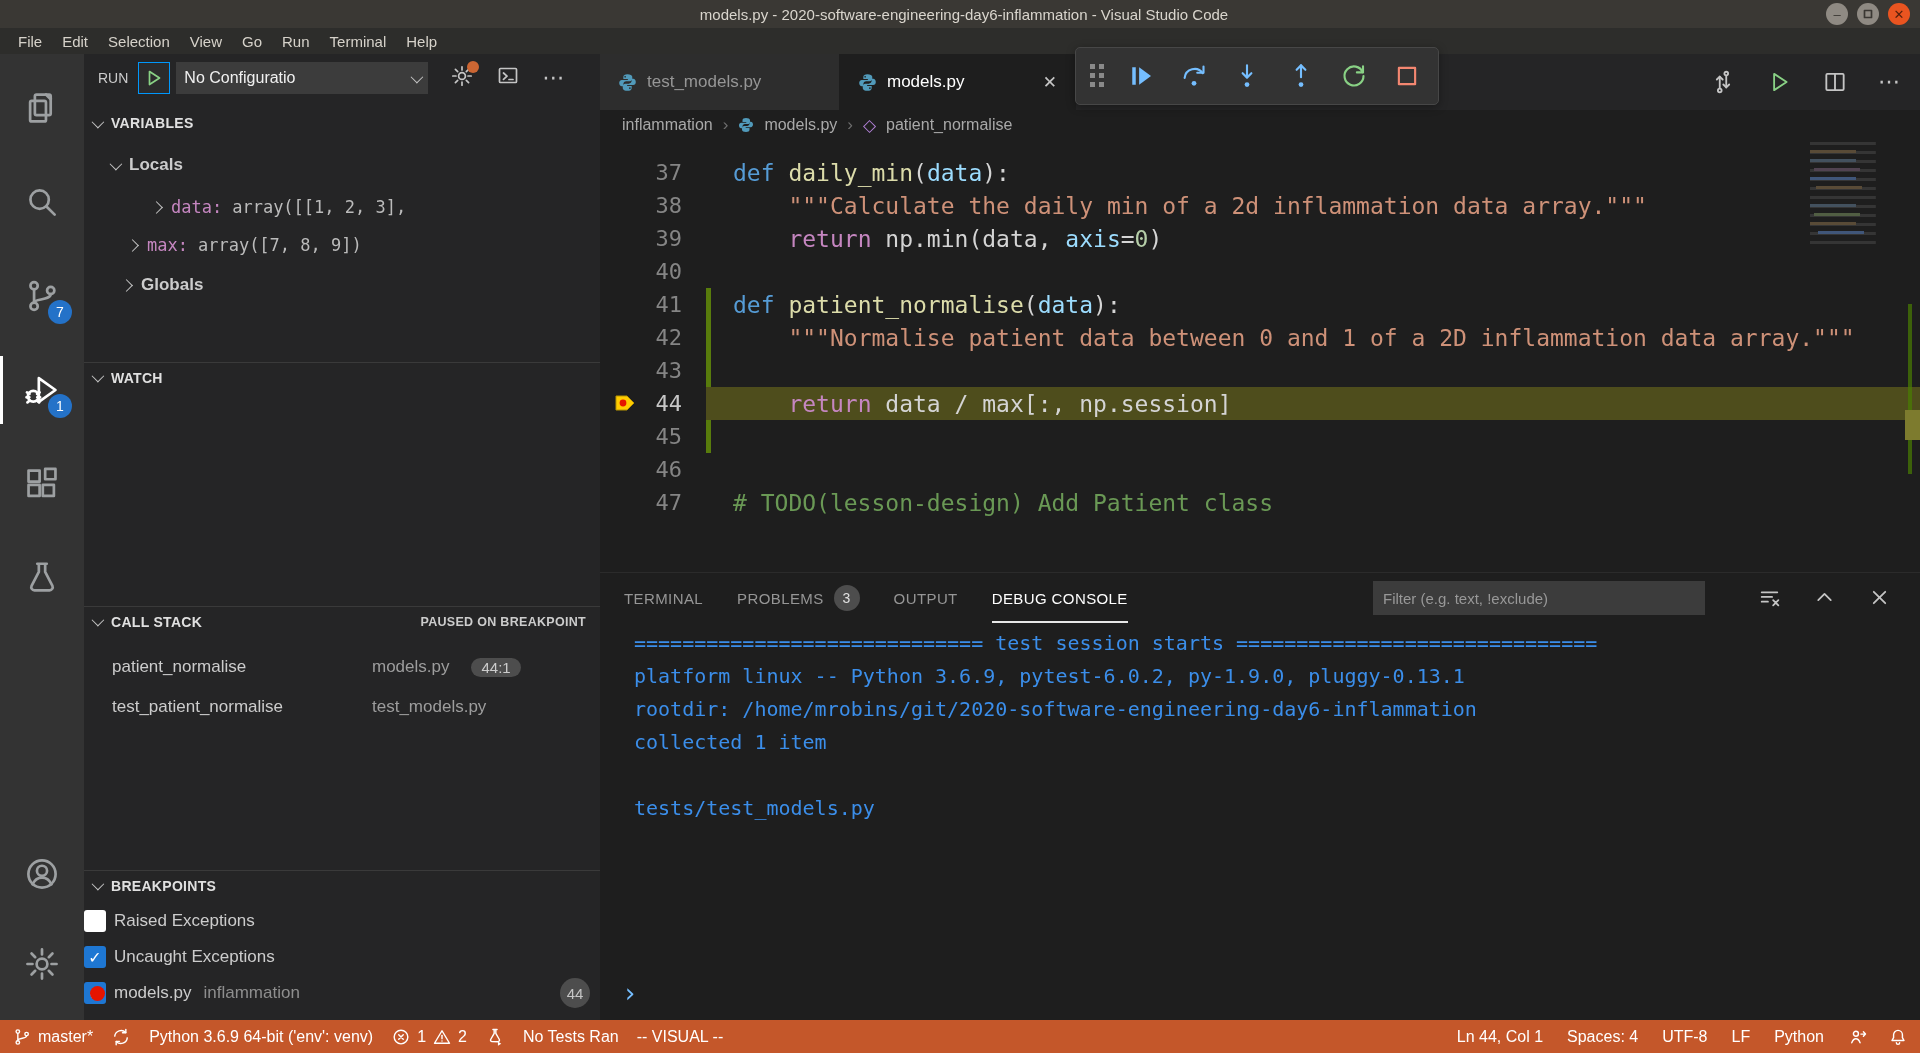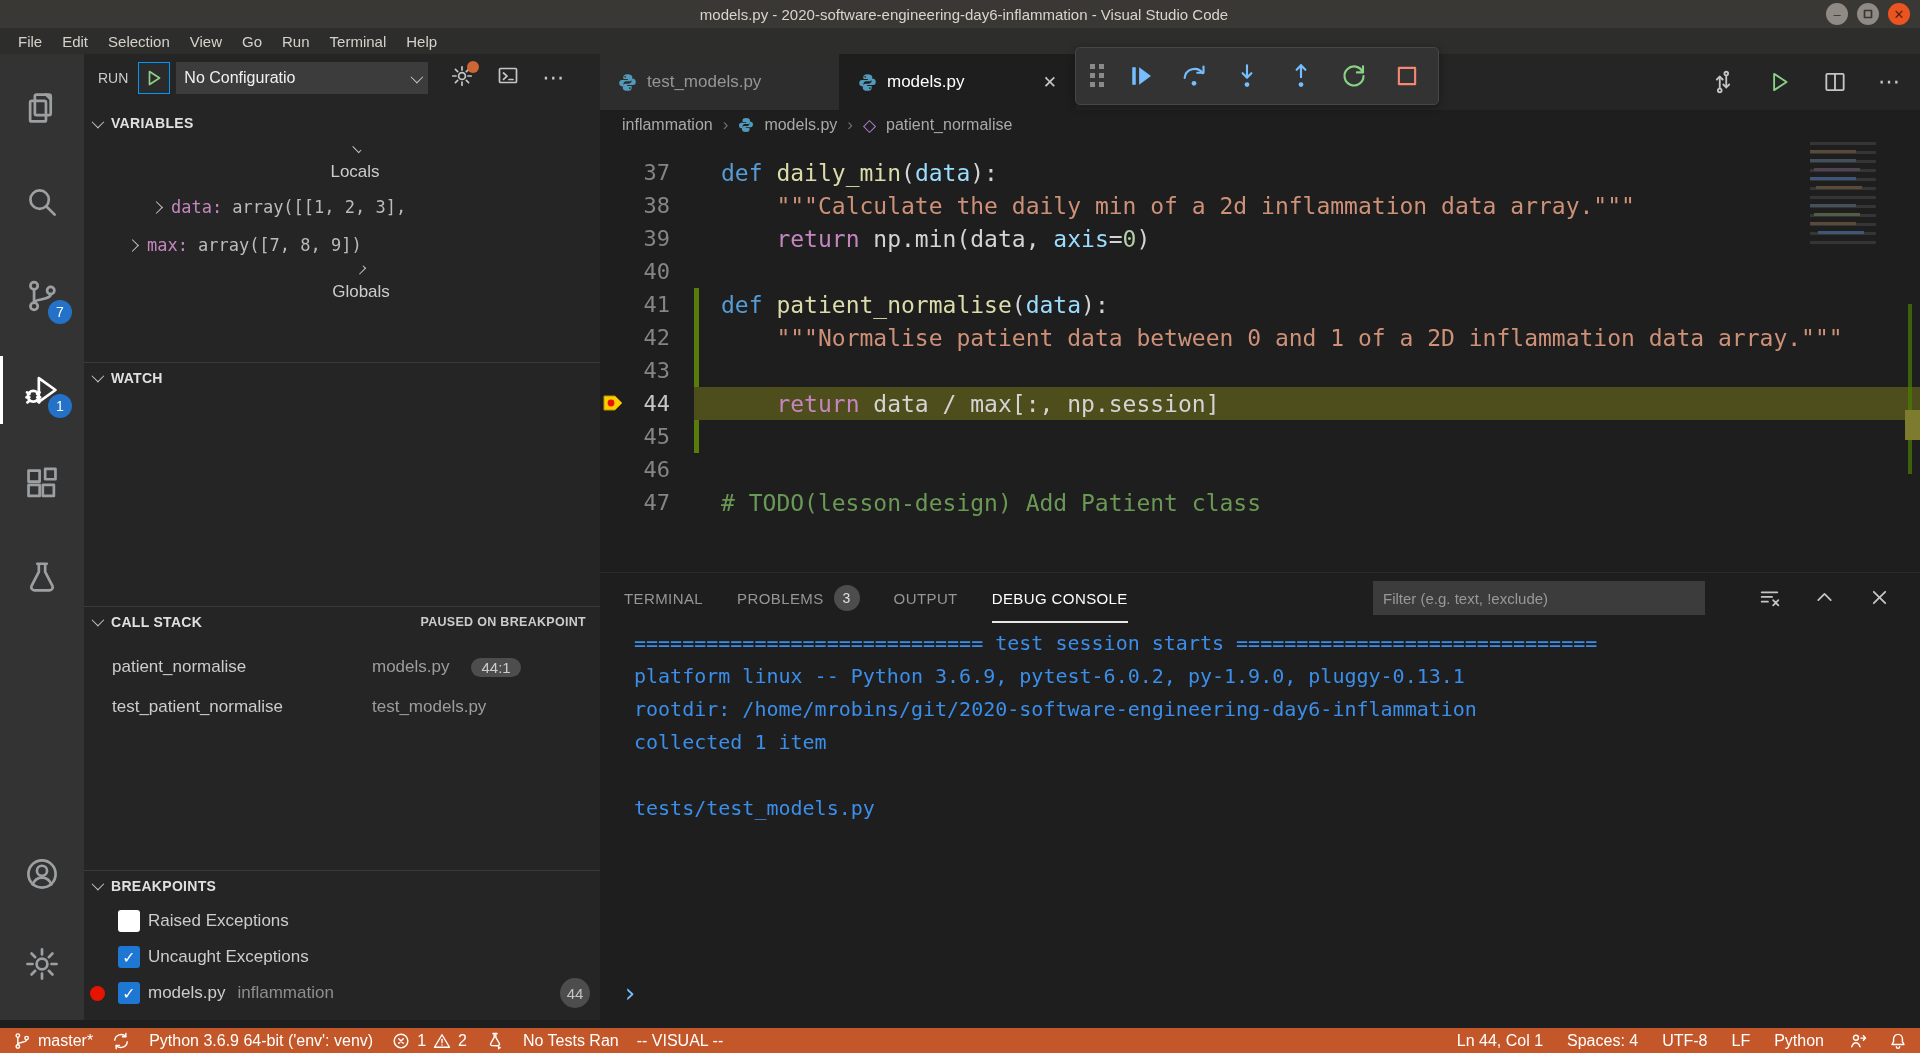--- a/index.html
+++ b/index.html
@@ -52,27 +52,27 @@
   .chev.down { transform:rotate(45deg) translateY(-2px); }
   .chev.right { transform:rotate(-45deg); }
 
   .section-header { position:absolute; left:0; right:0; height:30px; display:flex; align-items:center;
     padding-left:8px; gap:10px; font-weight:bold; font-size:14px; color:#E0E0E0; letter-spacing:.3px; }
   .section-header.bordered { border-top:1px solid #3A3A3A; }
   .side-row { position:absolute; left:0; right:0; height:34px; display:flex; align-items:center; gap:10px; font-size:17px; }
   .mono { font-family:"DejaVu Sans Mono", monospace; }
   .var-name { color:#C586C0; }
   .var-value { color:#BBBBBB; }
-  .bold { font-weight:normal;flex-direction:column; }
+  .bold { font-weight:bold; }
   .cs-status { margin-left:auto; margin-right:14px; font-size:12.5px; font-weight:bold; color:#CCCCCC; }
   .frame-row { padding-left:28px; }
   .frame-name { color:#CCCCCC; width:250px; }
   .frame-file { color:#9D9D9D; }
   .pill { background:#4D4D4D; color:#CCCCCC; border-radius:11px; font-size:15px; padding:1px 10px; margin-left:12px; }
-  .bp-row { padding-left:34px; gap:8px; }
+  .bp-row { gap:8px; }
   .checkbox { width:22px; height:22px; border-radius:3px; background:#FFFFFF; display:flex; align-items:center;
     justify-content:center; }
   .checkbox.checked { background:#1E77D3; color:#fff; font-size:16px; }
   .bp-dot { position:absolute; left:6px; width:15px; height:15px; border-radius:50%; background:#E51400; }
   .bp-detail { color:#8E8E8E; margin-left:4px; }
   .bp-badge { position:absolute; right:10px; width:30px; height:30px; border-radius:50%; background:#4D4D4D;
     color:#C5C5C5; font-size:15px; display:flex; align-items:center; justify-content:center; }
 
   
   .editor { position:absolute; top:54px; left:600px; right:0; bottom:33px; background:#1E1E1E; }
@@ -91,21 +91,21 @@
   .dbg-btn { width:34px; height:34px; display:flex; align-items:center; justify-content:center; }
   .dbg-btn svg { width:30px; height:30px; }
   .grip { display:grid; grid-template-columns:6px 6px; grid-auto-rows:6px; gap:3px; }
   .grip i { width:4.5px; height:4.5px; background:#8A8A8A; }
 
   .breadcrumb { position:absolute; top:56px; left:0; right:0; height:30px; display:flex; align-items:center;
     padding-left:22px; gap:10px; color:#A9A9A9; font-size:16px; background:#1E1E1E; }
   .bc-sep { color:#6E6E6E; font-size:17px; }
   .sym-method { color:#B180D7; font-size:17px; }
 
-  .code { position:absolute; top:86px; left:0; right:0; height:432px; padding-top:16px; overflow:hidden; }
+  .code { position:absolute; top:86px; left:12px; right:0; height:432px; padding-top:16px; overflow:hidden; }
   .crow { position:relative; height:33px; display:flex; align-items:center; white-space:pre; }
   .crow .bpm { width:30px; height:33px; flex:0 0 auto; position:relative; }
   .crow .lnum { width:40px; text-align:right; color:#858585; font-family:"DejaVu Sans Mono", monospace;
     font-size:22px; flex:0 0 auto; }
   .crow .diff { width:5px; height:33px; margin-left:24px; flex:0 0 auto; }
   .crow .diff.on { background:#587C0C; }
   .crow .ctext { font-family:"DejaVu Sans Mono", monospace; font-size:23px; padding-left:22px; z-index:1; }
   .crow.current::before { content:""; position:absolute; left:94px; right:0; top:0; bottom:0; background:#4E4D1C; }
   .crow.current .lnum { color:#C6C6C6; }
   .bp-arrow { position:absolute; left:2px; top:7px; }
@@ -135,21 +135,21 @@
     border:none; color:#CCCCCC; font-size:15px; padding:0 10px; outline:none; }
   .filter-input::placeholder { color:#989898; }
   .panel-actions { position:absolute; right:28px; top:12px; display:flex; gap:30px; color:#C5C5C5; }
   .panel-actions svg { width:25px; height:25px; }
   .console { position:absolute; top:58px; left:34px; right:20px; }
   .console .cline { height:33px; font-family:"DejaVu Sans Mono", monospace; font-size:20px; color:#3B8EEA;
     white-space:pre; }
   .prompt { position:absolute; left:22px; bottom:12px; color:#75BEFF; font-size:26px; font-family:"DejaVu Sans Mono", monospace; }
 
   
-  .statusbar { position:absolute; left:0; right:0; bottom:0; height:25px; background:#C4572A; color:#FFFFFF;
+  .statusbar { position:absolute; left:0; right:0; bottom:0; height:33px; background:#C4572A; color:#FFFFFF;
     display:flex; align-items:center; font-size:16px; padding:0 12px; }
   .sb-item { display:flex; align-items:center; gap:6px; margin-right:18px; white-space:nowrap; }
   .sb-item svg { width:20px; height:20px; }
   .sb-right { margin-left:auto; display:flex; align-items:center; }
   .sb-right .sb-item { margin-right:0; margin-left:24px; }
   icon, .ic { display:inline-flex; }
   svg.ic { fill:none; stroke:currentColor; stroke-width:1.7; stroke-linecap:round; stroke-linejoin:round; }
 </style>
 </head>
 <body>

